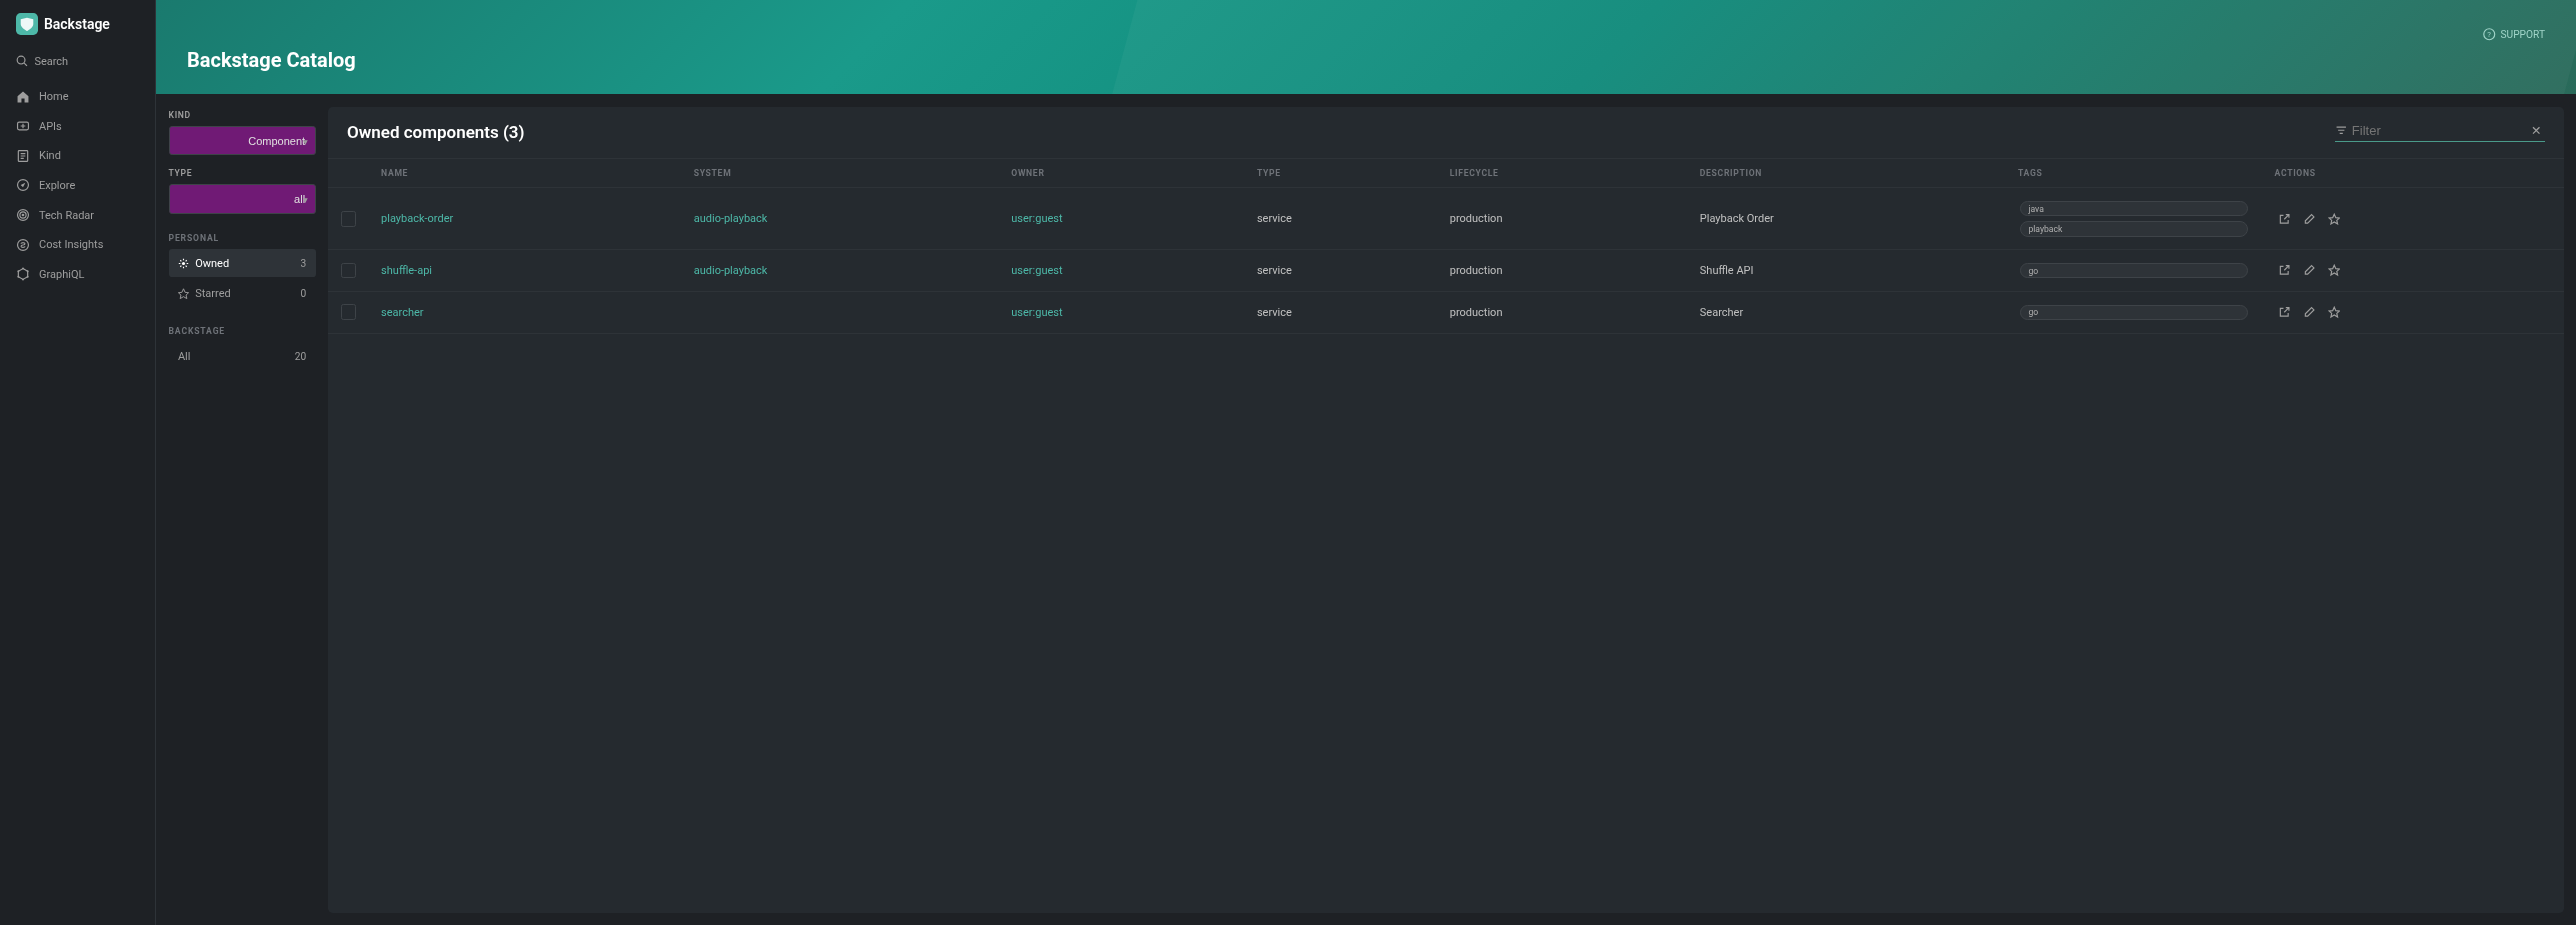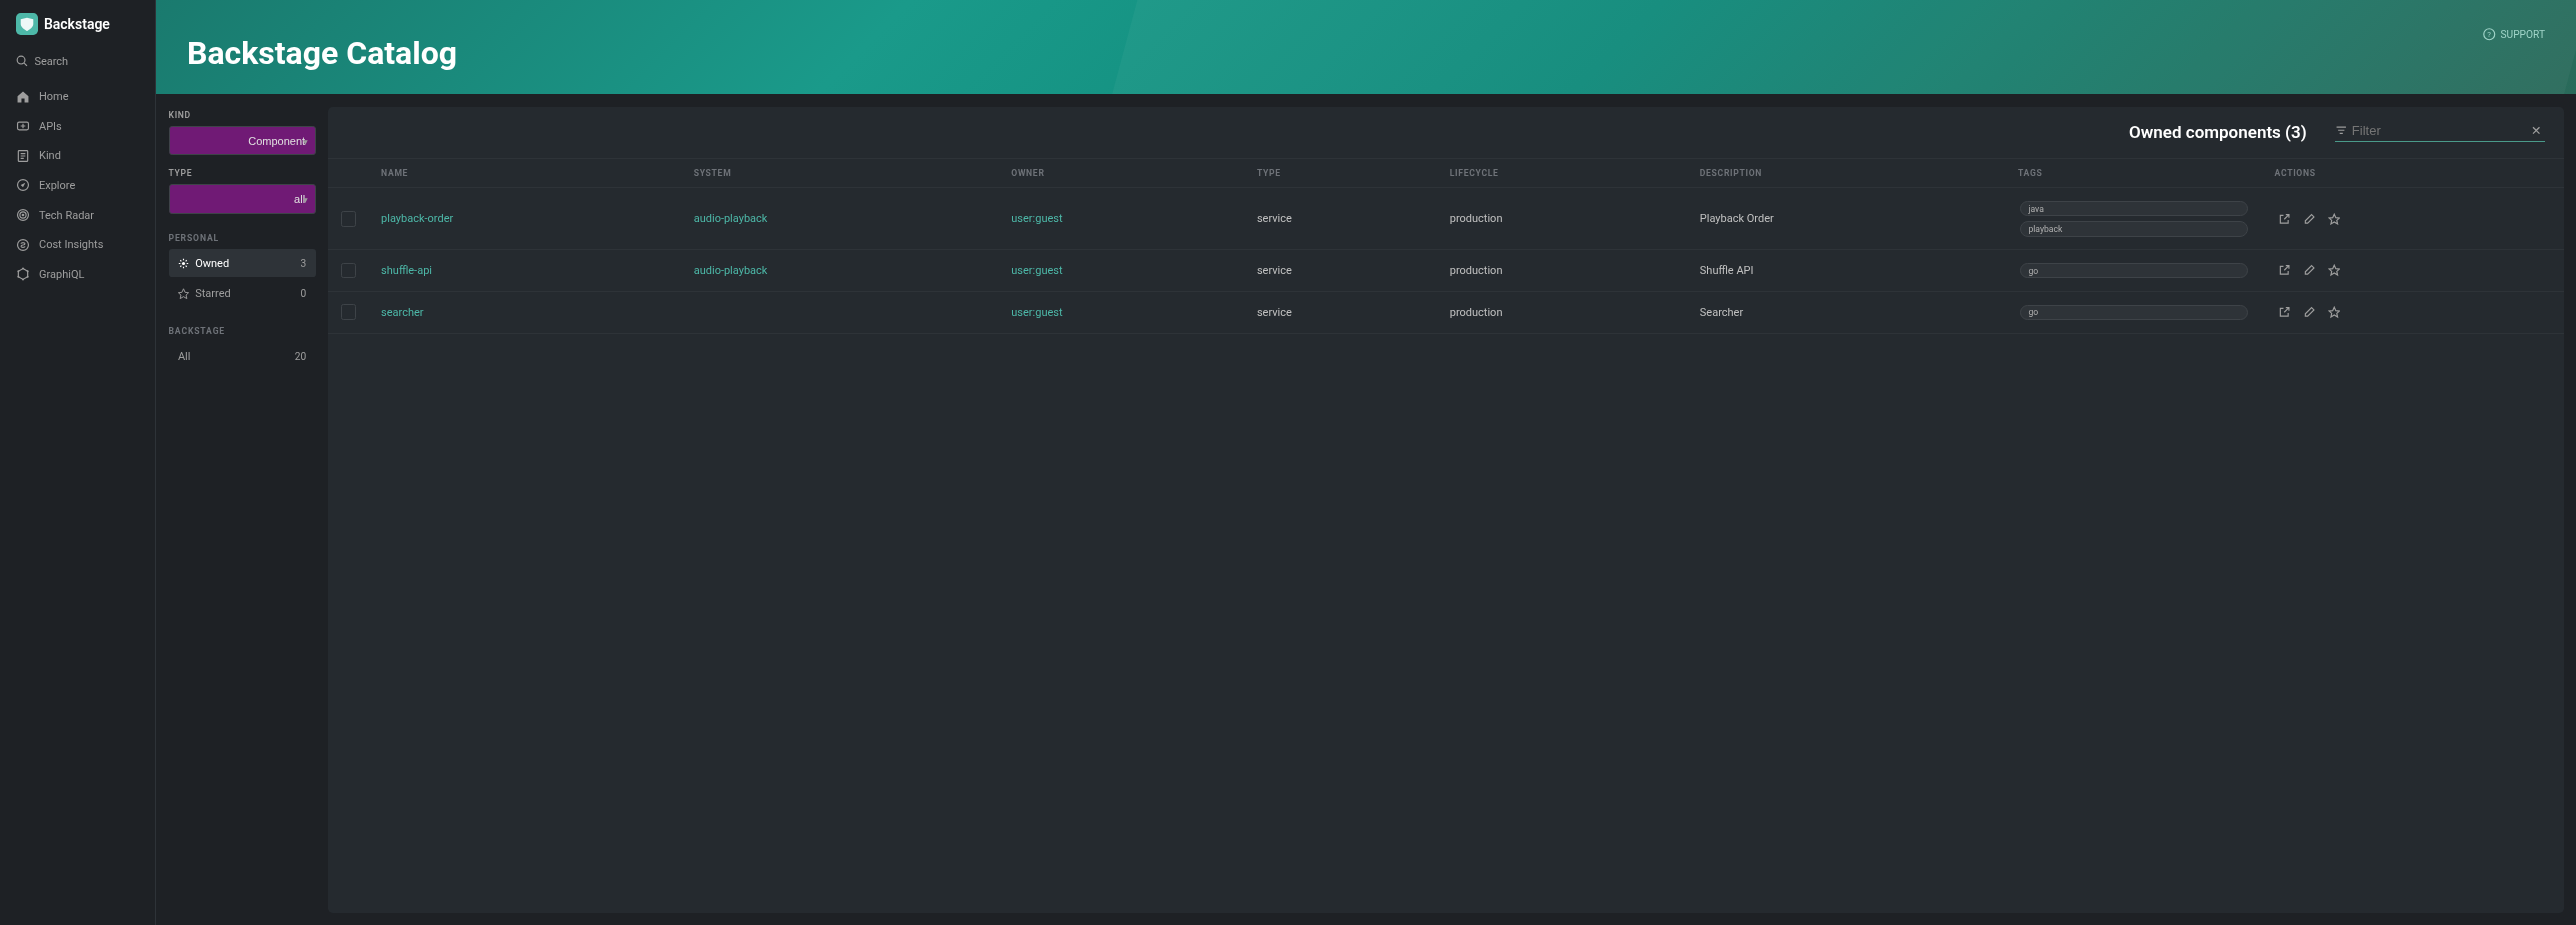--- a/index.html
+++ b/index.html
@@ -102,21 +102,21 @@
       top: -15.6px;
       right: 0;
       width: 60%;
       height: 140%;
       background: rgba(255,255,255,0.04);
       transform: skewX(-15deg);
       pointer-events: none;
     }
 
     .header-title {
-      font-size: 32px;
+      font-size: 20px;
       font-weight: 700;
       color: #ffffff;
       z-index: 1;
     }
 
     .header-support {
       display: flex;
       align-items: center;
       gap: 4.7px;
       color: #a0d4c8;
@@ -224,24 +224,23 @@
       padding: 0;
       overflow: auto;
       background: #252a2f;
       margin: 12.5px 12.5px 12.5px 0;
       border-radius: 4.7px;
     }
 
     .table-header-row {
       display: flex;
       align-items: center;
-      justify-content: flex-end;
+      justify-content: space-between;
       padding: 15.6px 19px;
       border-bottom: 0.8px solid #2e3338;
-      gap: 28px;
     }
 
     .table-title {
       font-size: 17px;
       font-weight: 600;
       color: #ffffff;
     }
 
     .filter-input-wrapper {
       display: flex;

